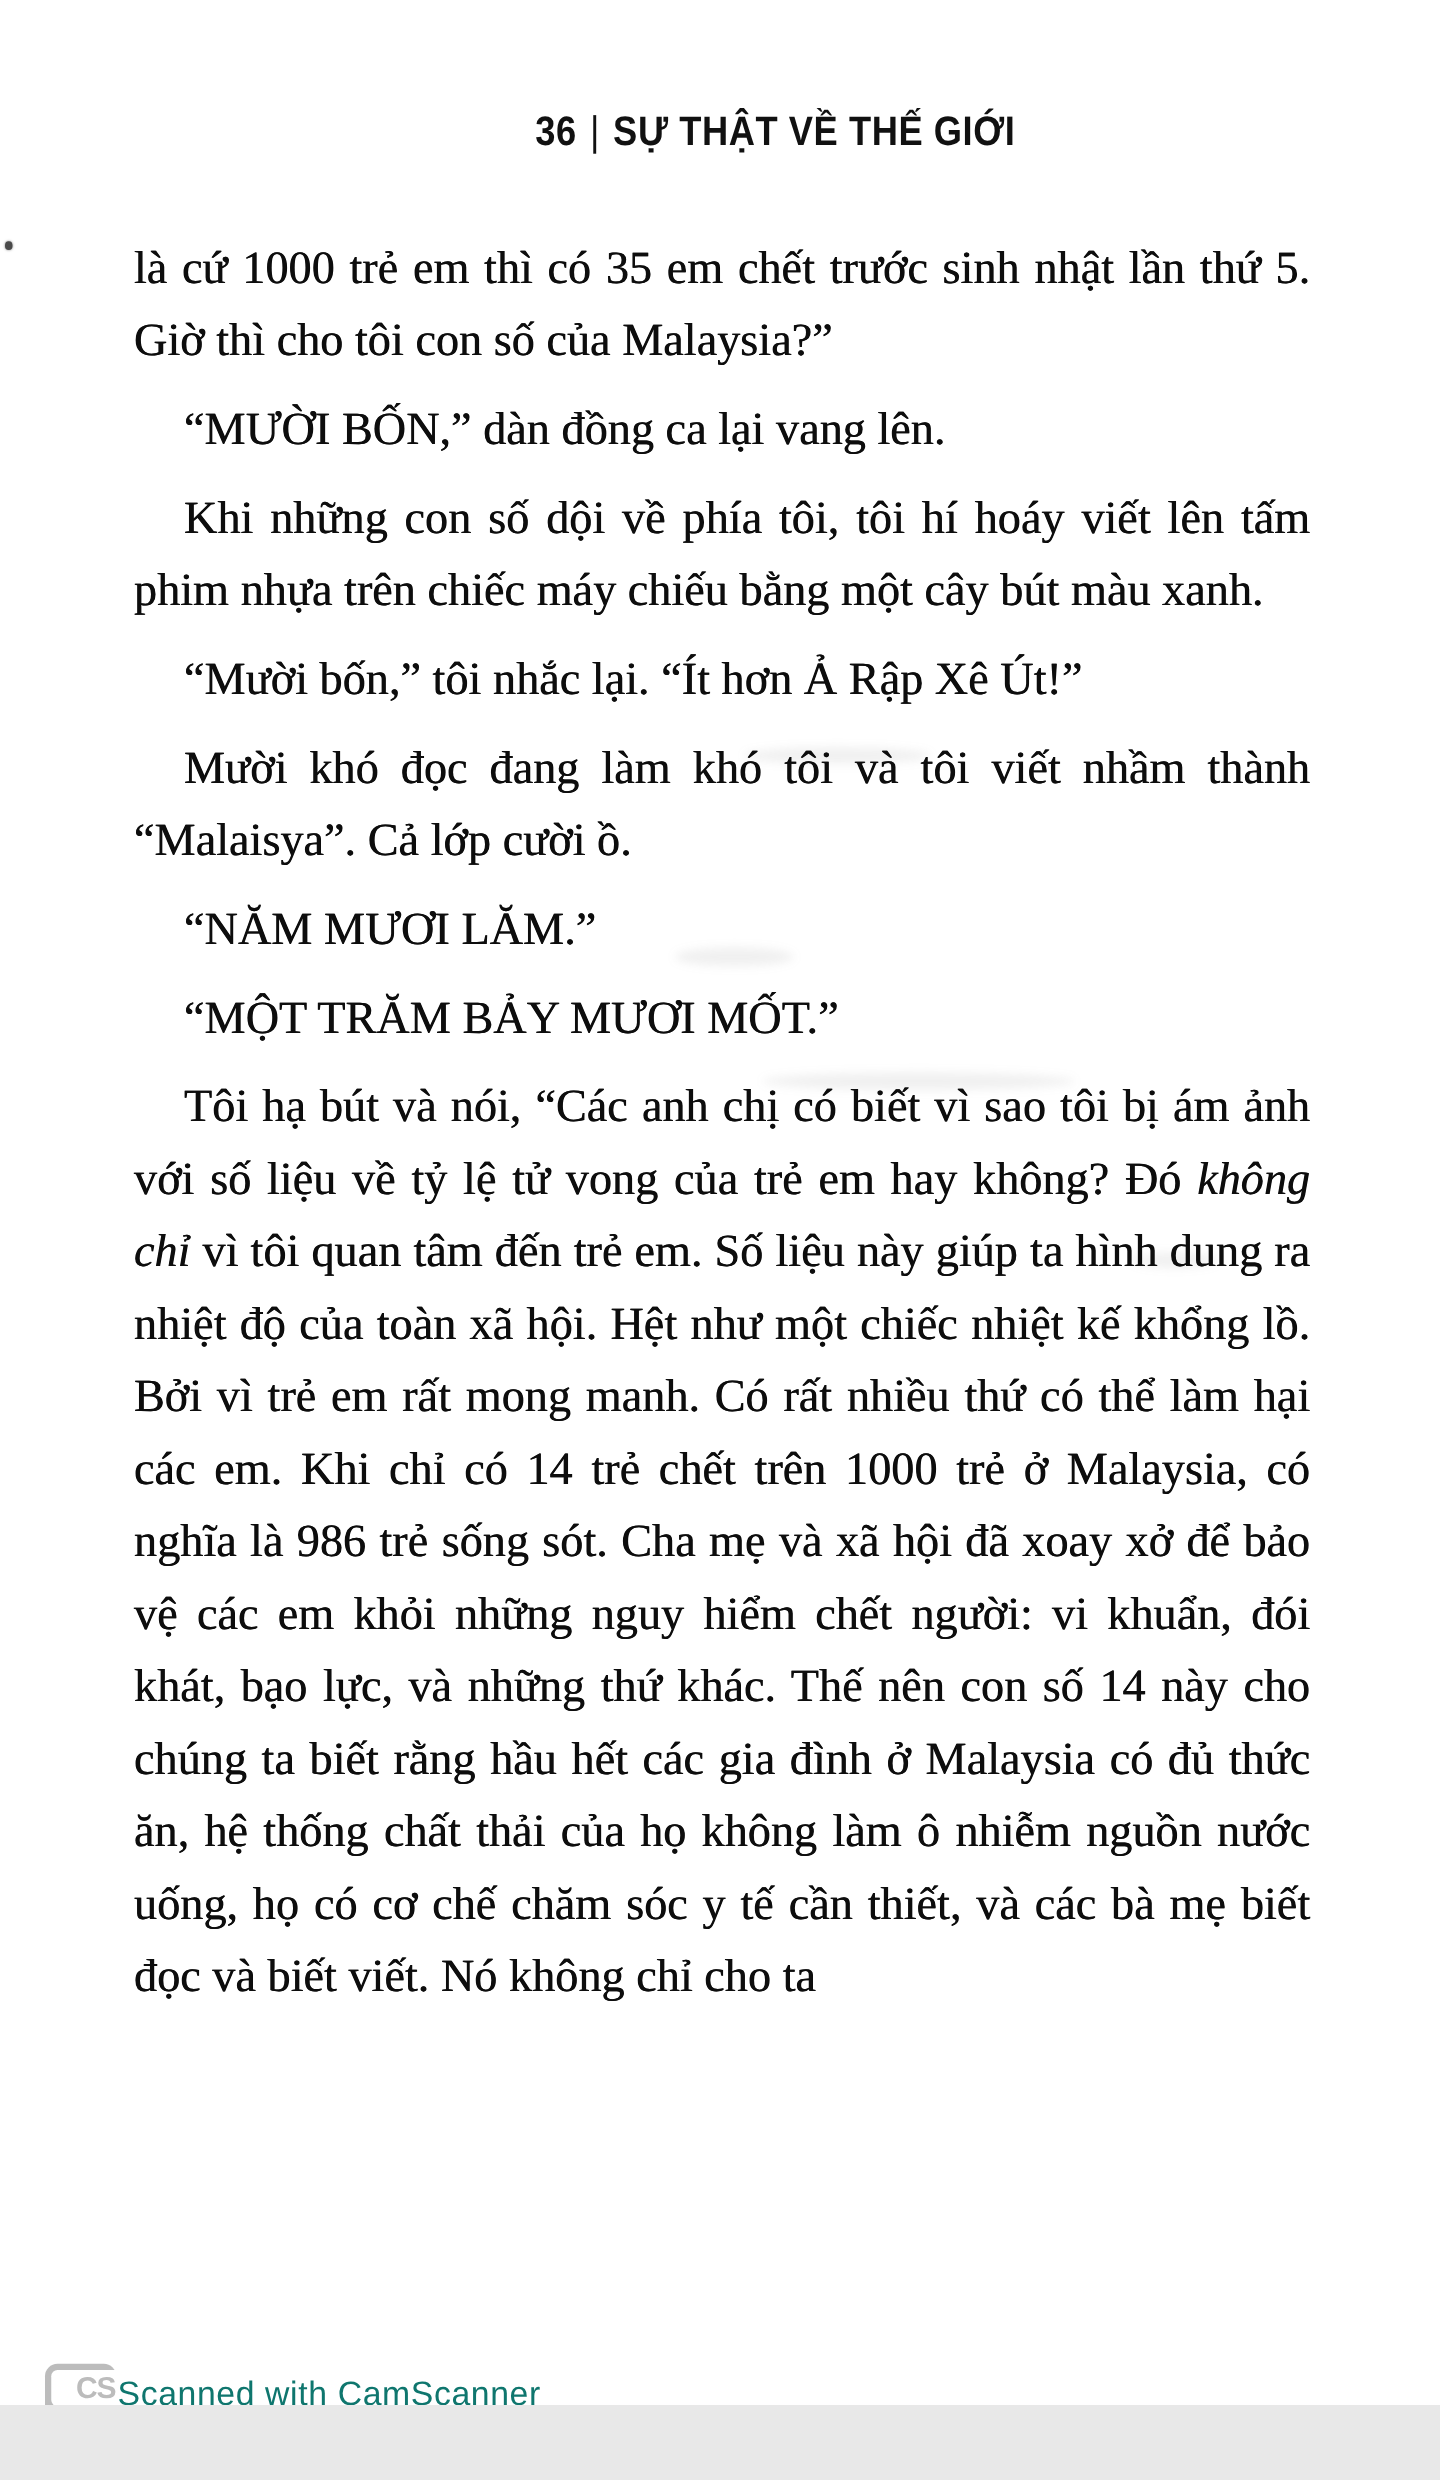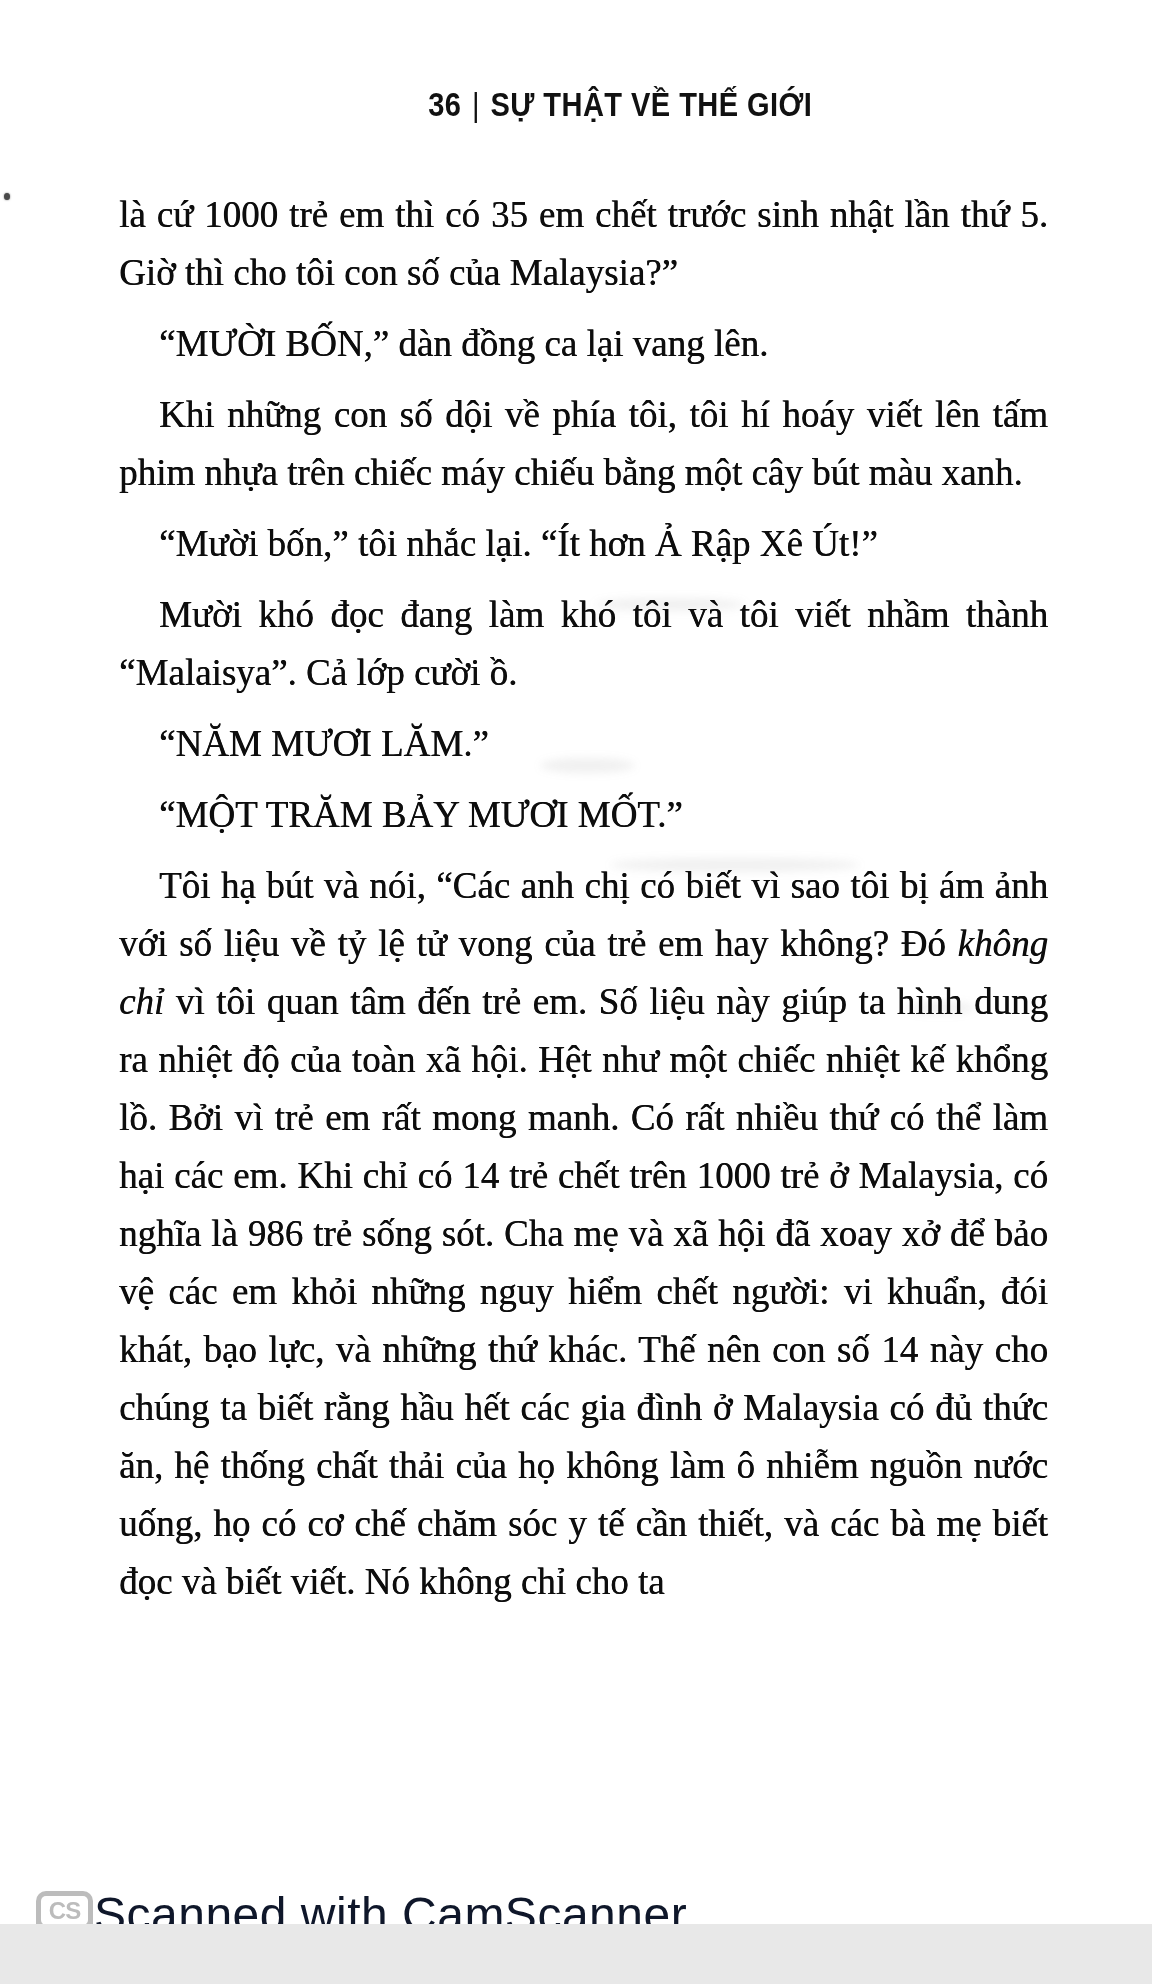--- a/index.html
+++ b/index.html
@@ -38,21 +38,21 @@
     position: absolute;
     top: 186px;
     left: 104px;
     width: 944px;
     font-size: 37px;
     line-height: 58px;
     color: #0d0d0d;
     text-align: justify;
     text-shadow: 0.4px 0 0 currentColor;   
   }
-  .body-text p { margin: 0 0 13px 15px; }
+  .body-text p { margin: 0 0 13px 3px; }
   .body-text p.indent { text-indent: 40px; }
   .body-text em { font-style: italic; }
 
   
   .speck {
     position: absolute;
     left: 4px;
     top: 193px;
     width: 6px;
     height: 7px;
@@ -98,31 +98,32 @@
     background: #ffffff;
     border-radius: 5px;
     display: flex;
     align-items: center;
     justify-content: center;
     font-family: "Liberation Sans", sans-serif;
     font-weight: 700;
     font-size: 24px;
     letter-spacing: -1px;
     color: #bcbcbc;
+    padding-left: 12px;
   }
   .cs-caption {
     position: absolute;
     left: 94px;
     top: 12px;
     font-family: "Liberation Sans", sans-serif;
     font-weight: 400;
-    font-size: 48px;
+    font-size: 27px;
     line-height: 56px;
     letter-spacing: 0.5px;
-    color: #0f172a;
+    color: #0f766e;
     white-space: nowrap;
   }
 </style>
 </head>
 <body>
 
 <div class="page">
 
   <div class="speck"></div>
   <div class="smudge s1"></div>

